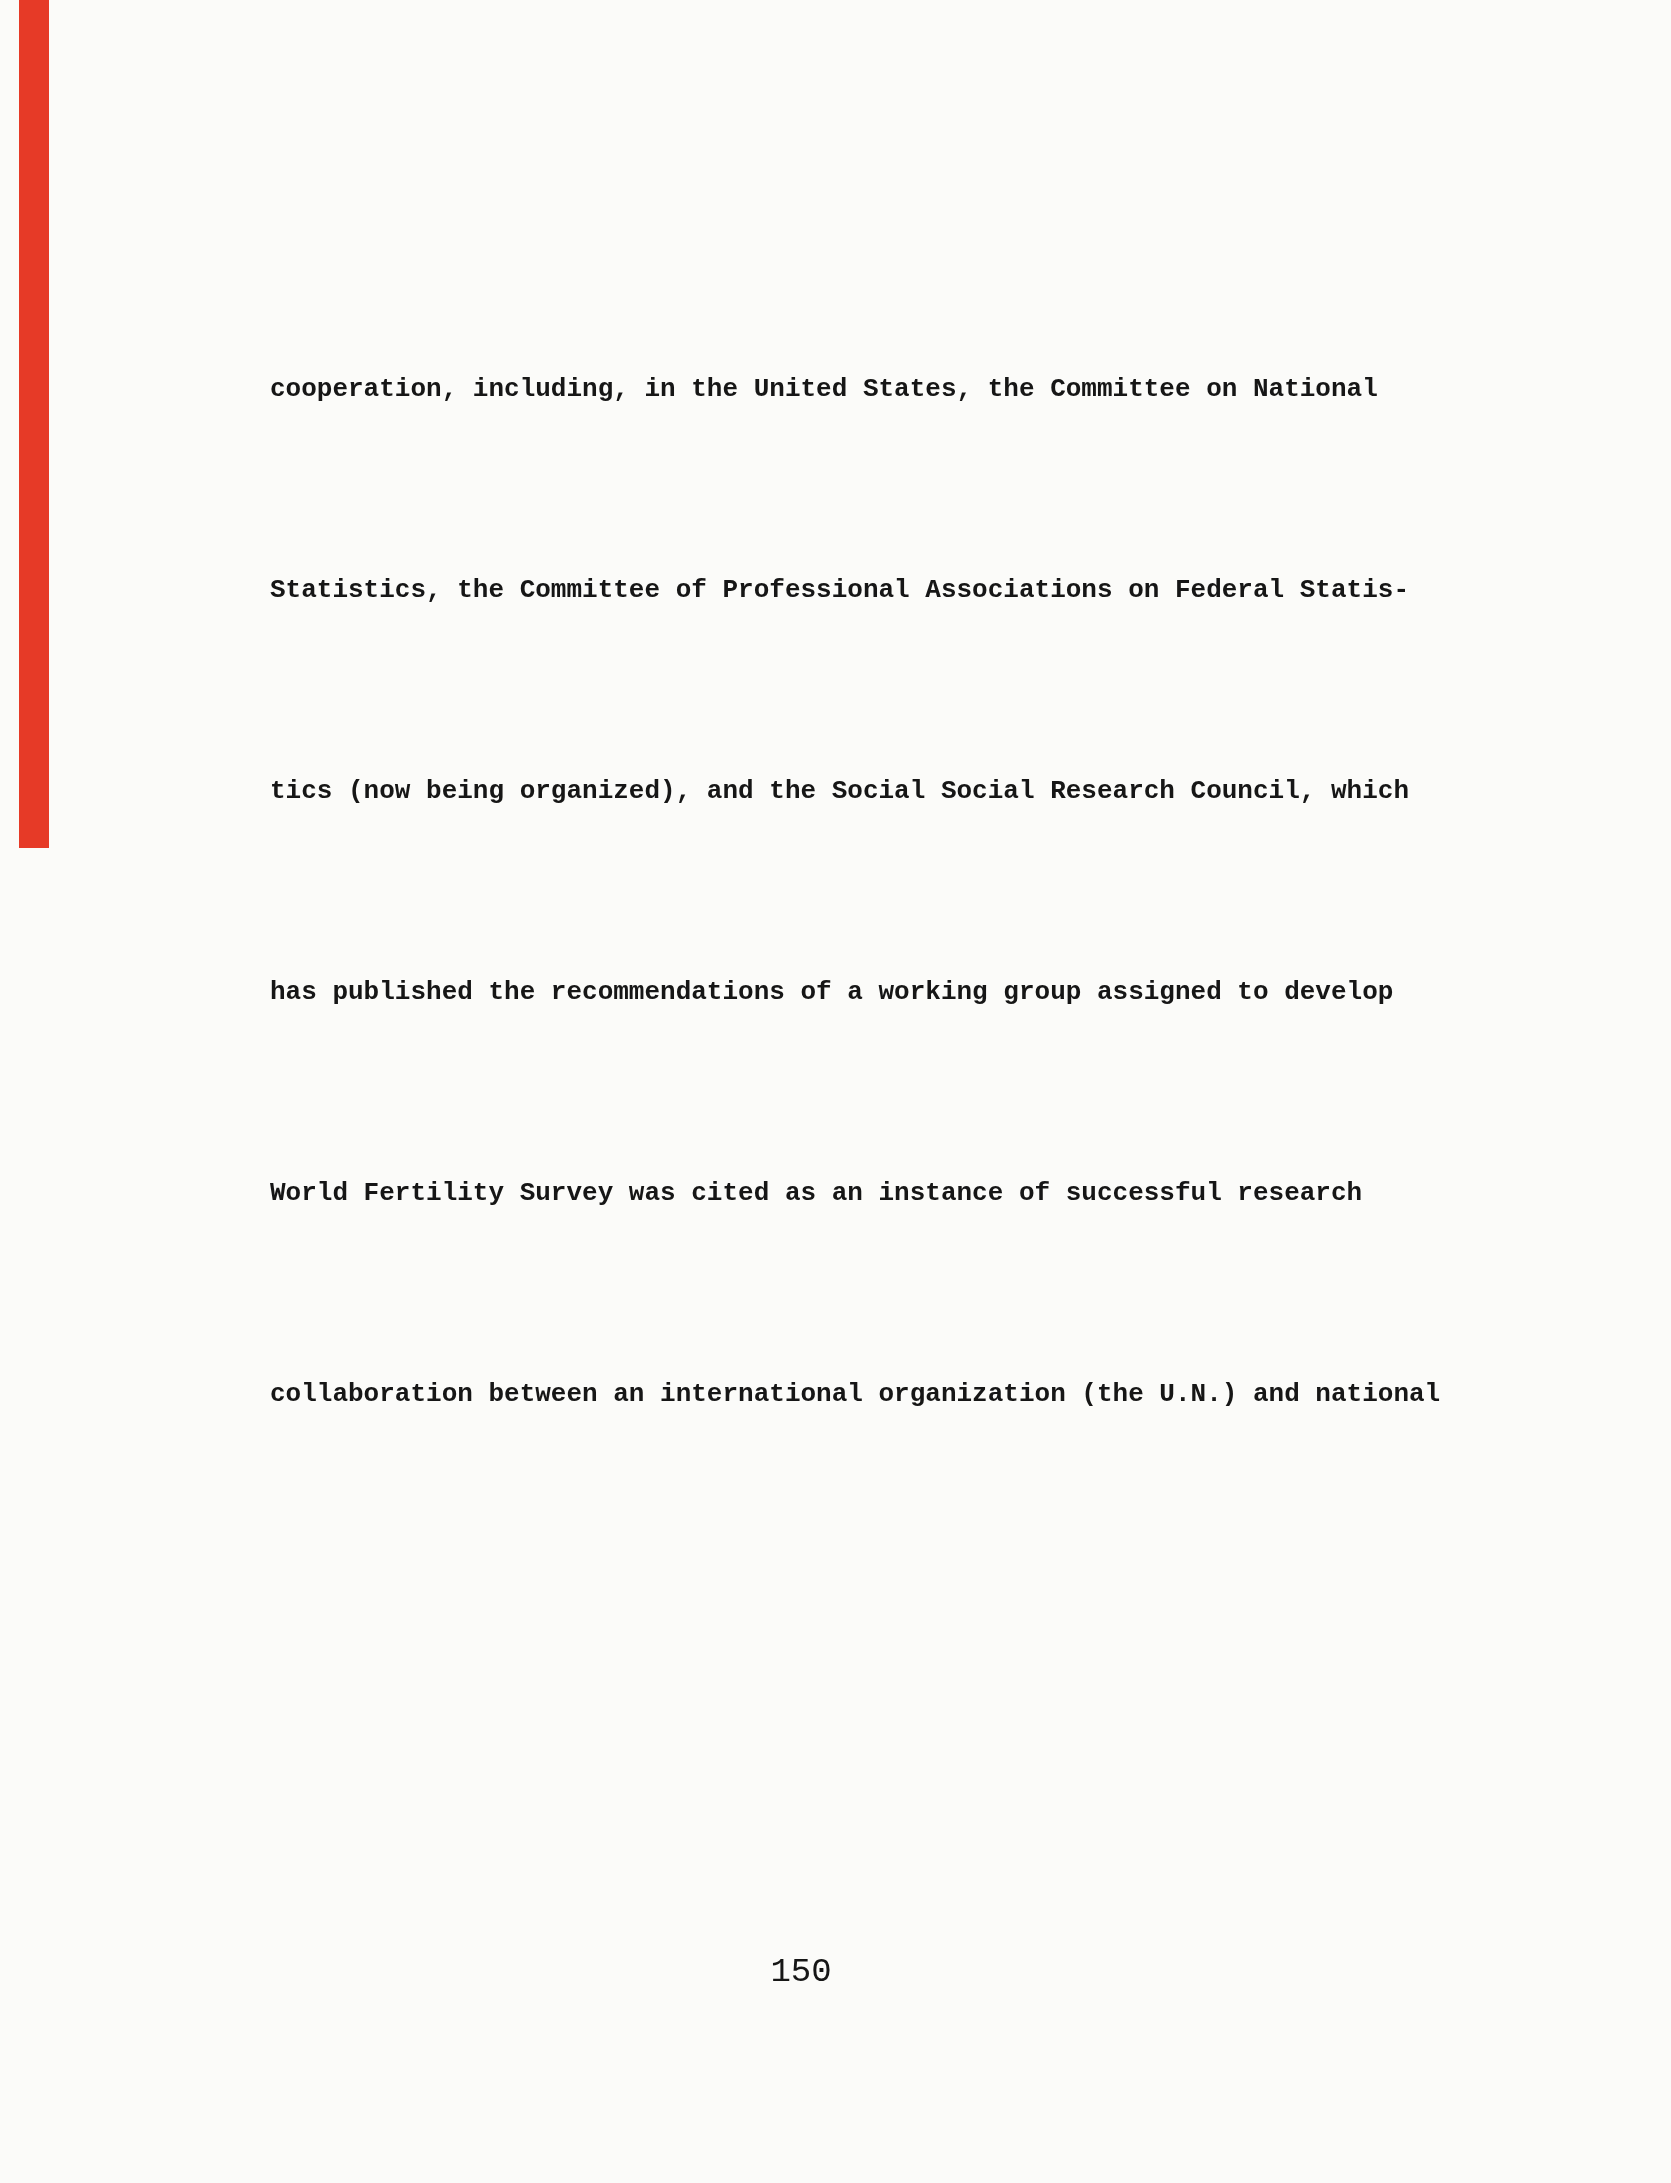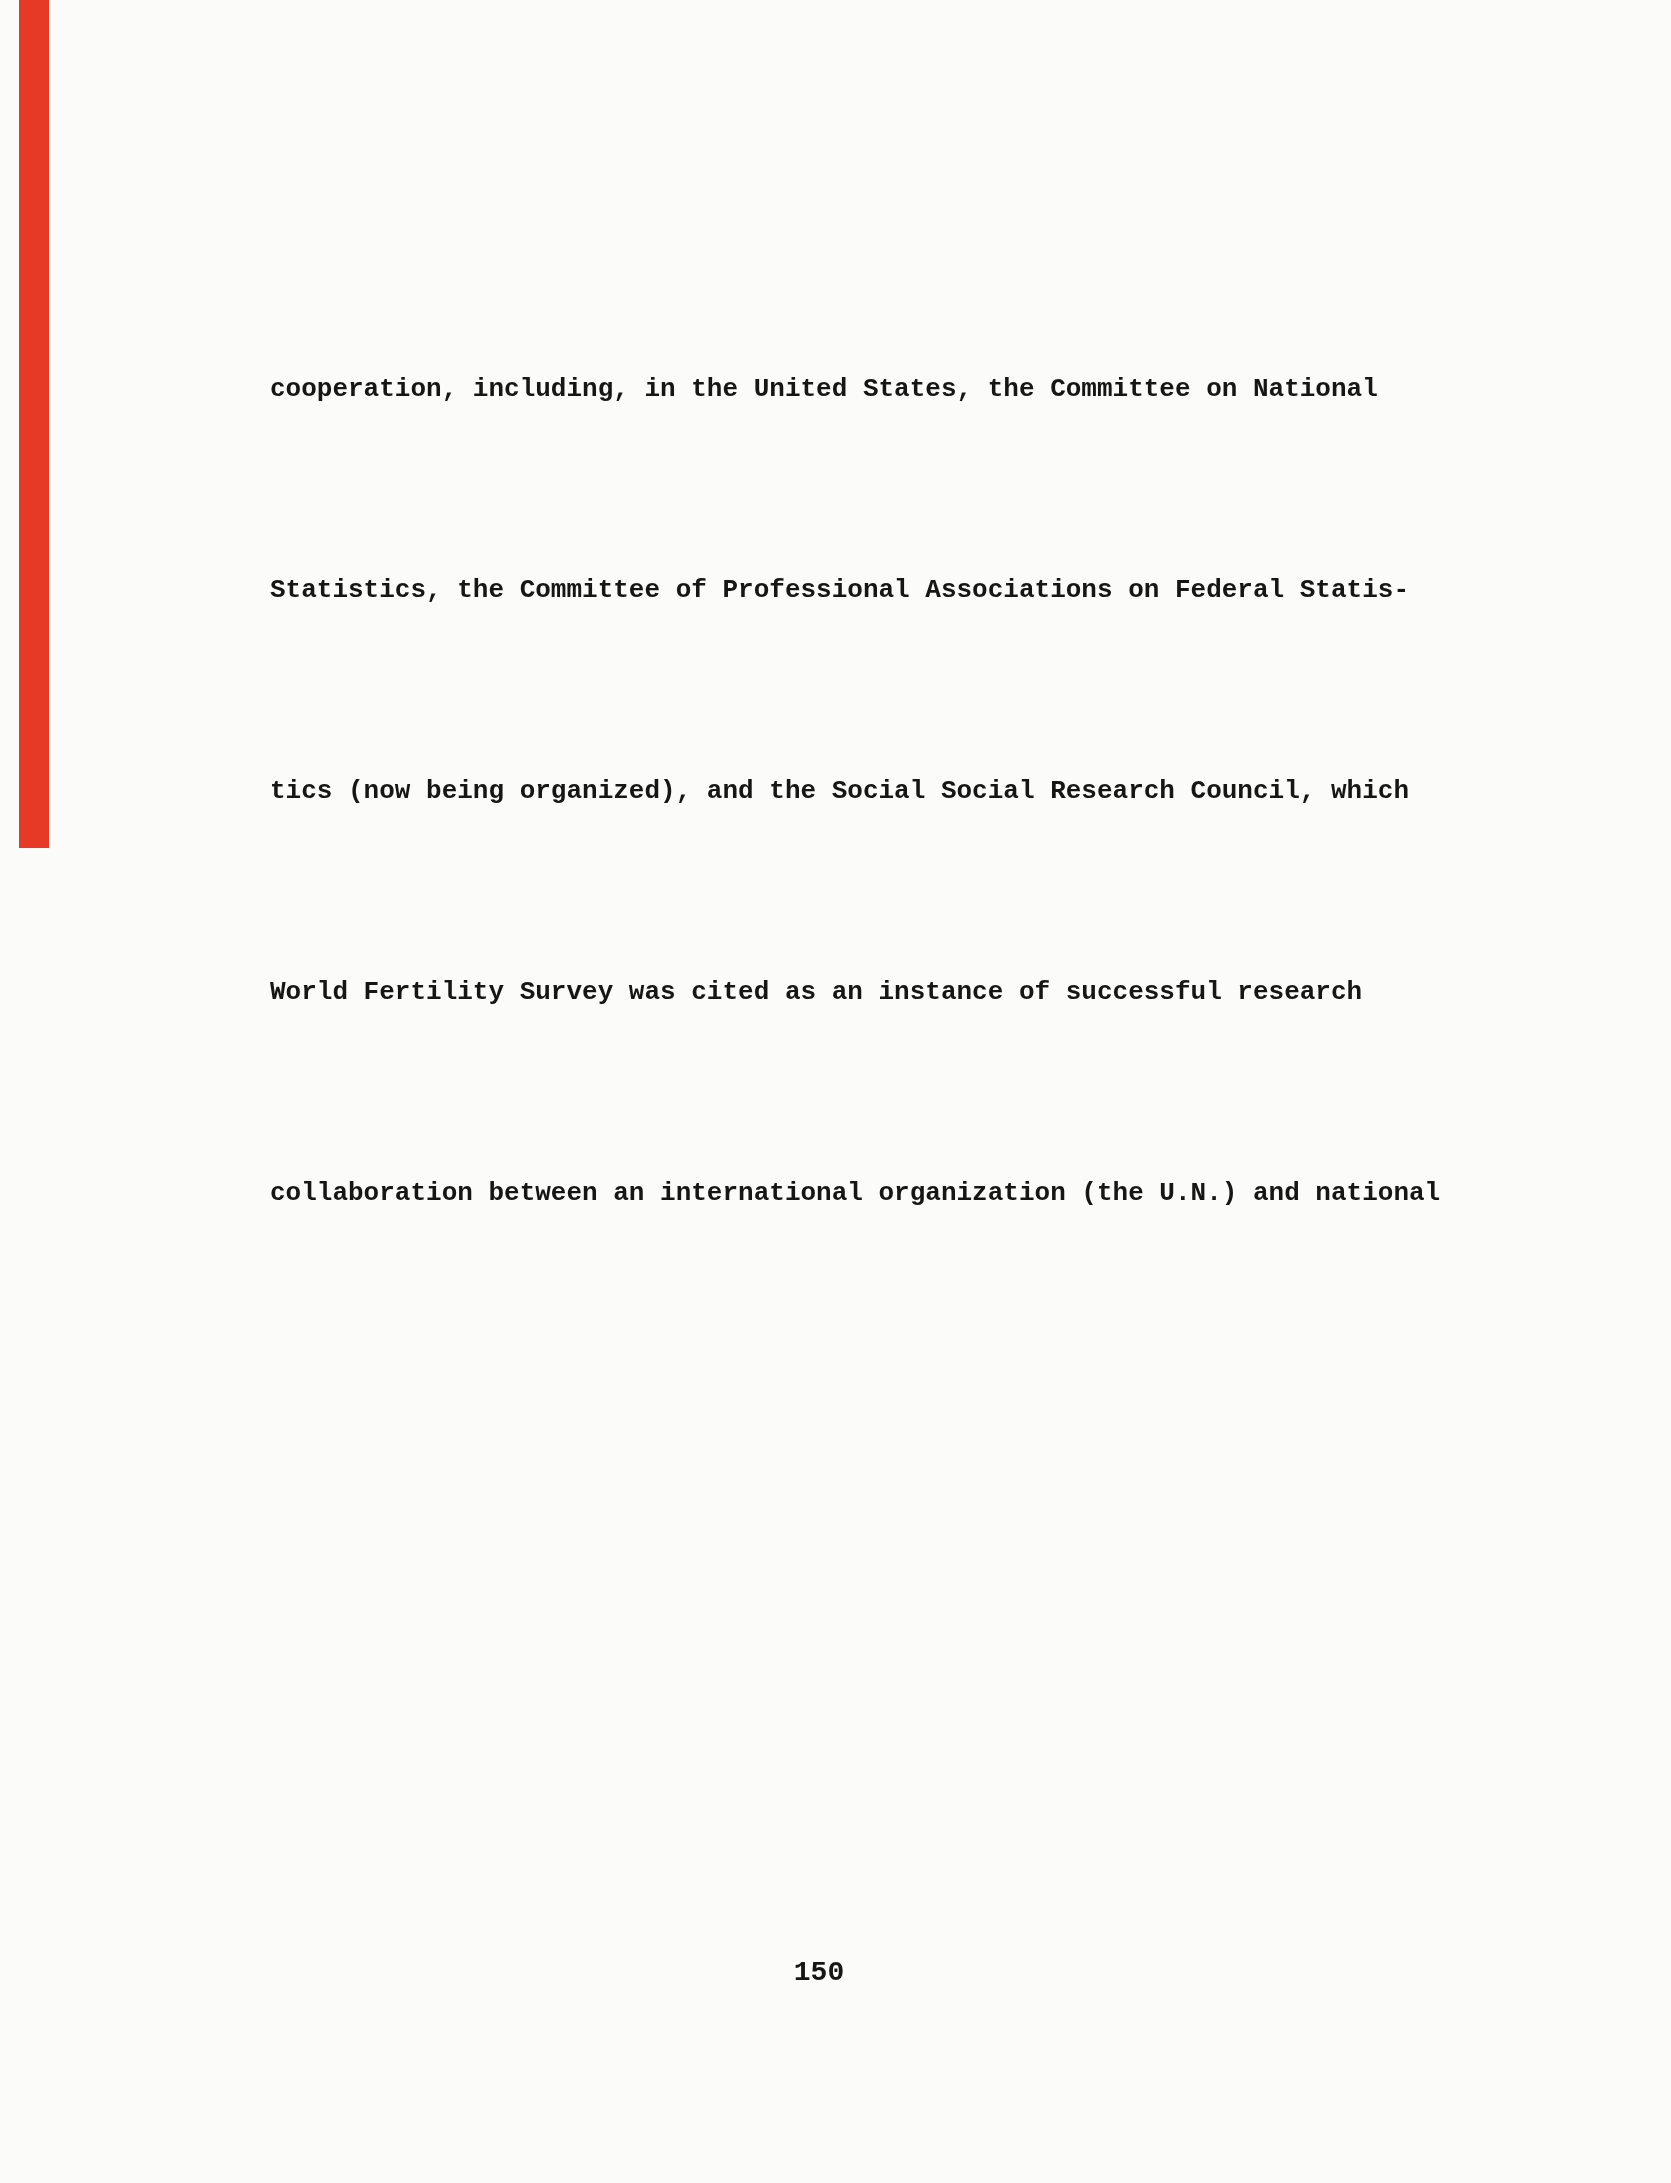--- a/index.html
+++ b/index.html
@@ -34,40 +34,41 @@
     font-weight: 700;
     white-space: pre;
     letter-spacing: 0;
   }
   .line {
     height: 67px;
   }
   .page-number {
     position: absolute;
     top: 1939px;
-    left: 819px;
+    left: 801px;
     transform: translateX(-50%);
-    font-size: 28px;
+    font-size: 34px;
     line-height: 67px;
-    font-weight: 700;
+    font-weight: 400;
     white-space: pre;
   }
 </style>
 </head>
 <body>
 
 <div class="page">
 
   <div class="red-bar"></div>
 
   <div class="text-block">
 
     <div class="line">cooperation, including, in the United States, the Committee on National</div>
     <div class="line">Statistics, the Committee of Professional Associations on Federal Statis-</div>
     <div class="line">tics (now being organized), and the Social Social Research Council, which</div>
+    <div class="line">has published the recommendations of a working group assigned to develop</div>
     <div class="line">World Fertility Survey was cited as an instance of successful research</div>
     <div class="line">collaboration between an international organization (the U.N.) and national</div>
 
     
 
     
     
     
     
     

